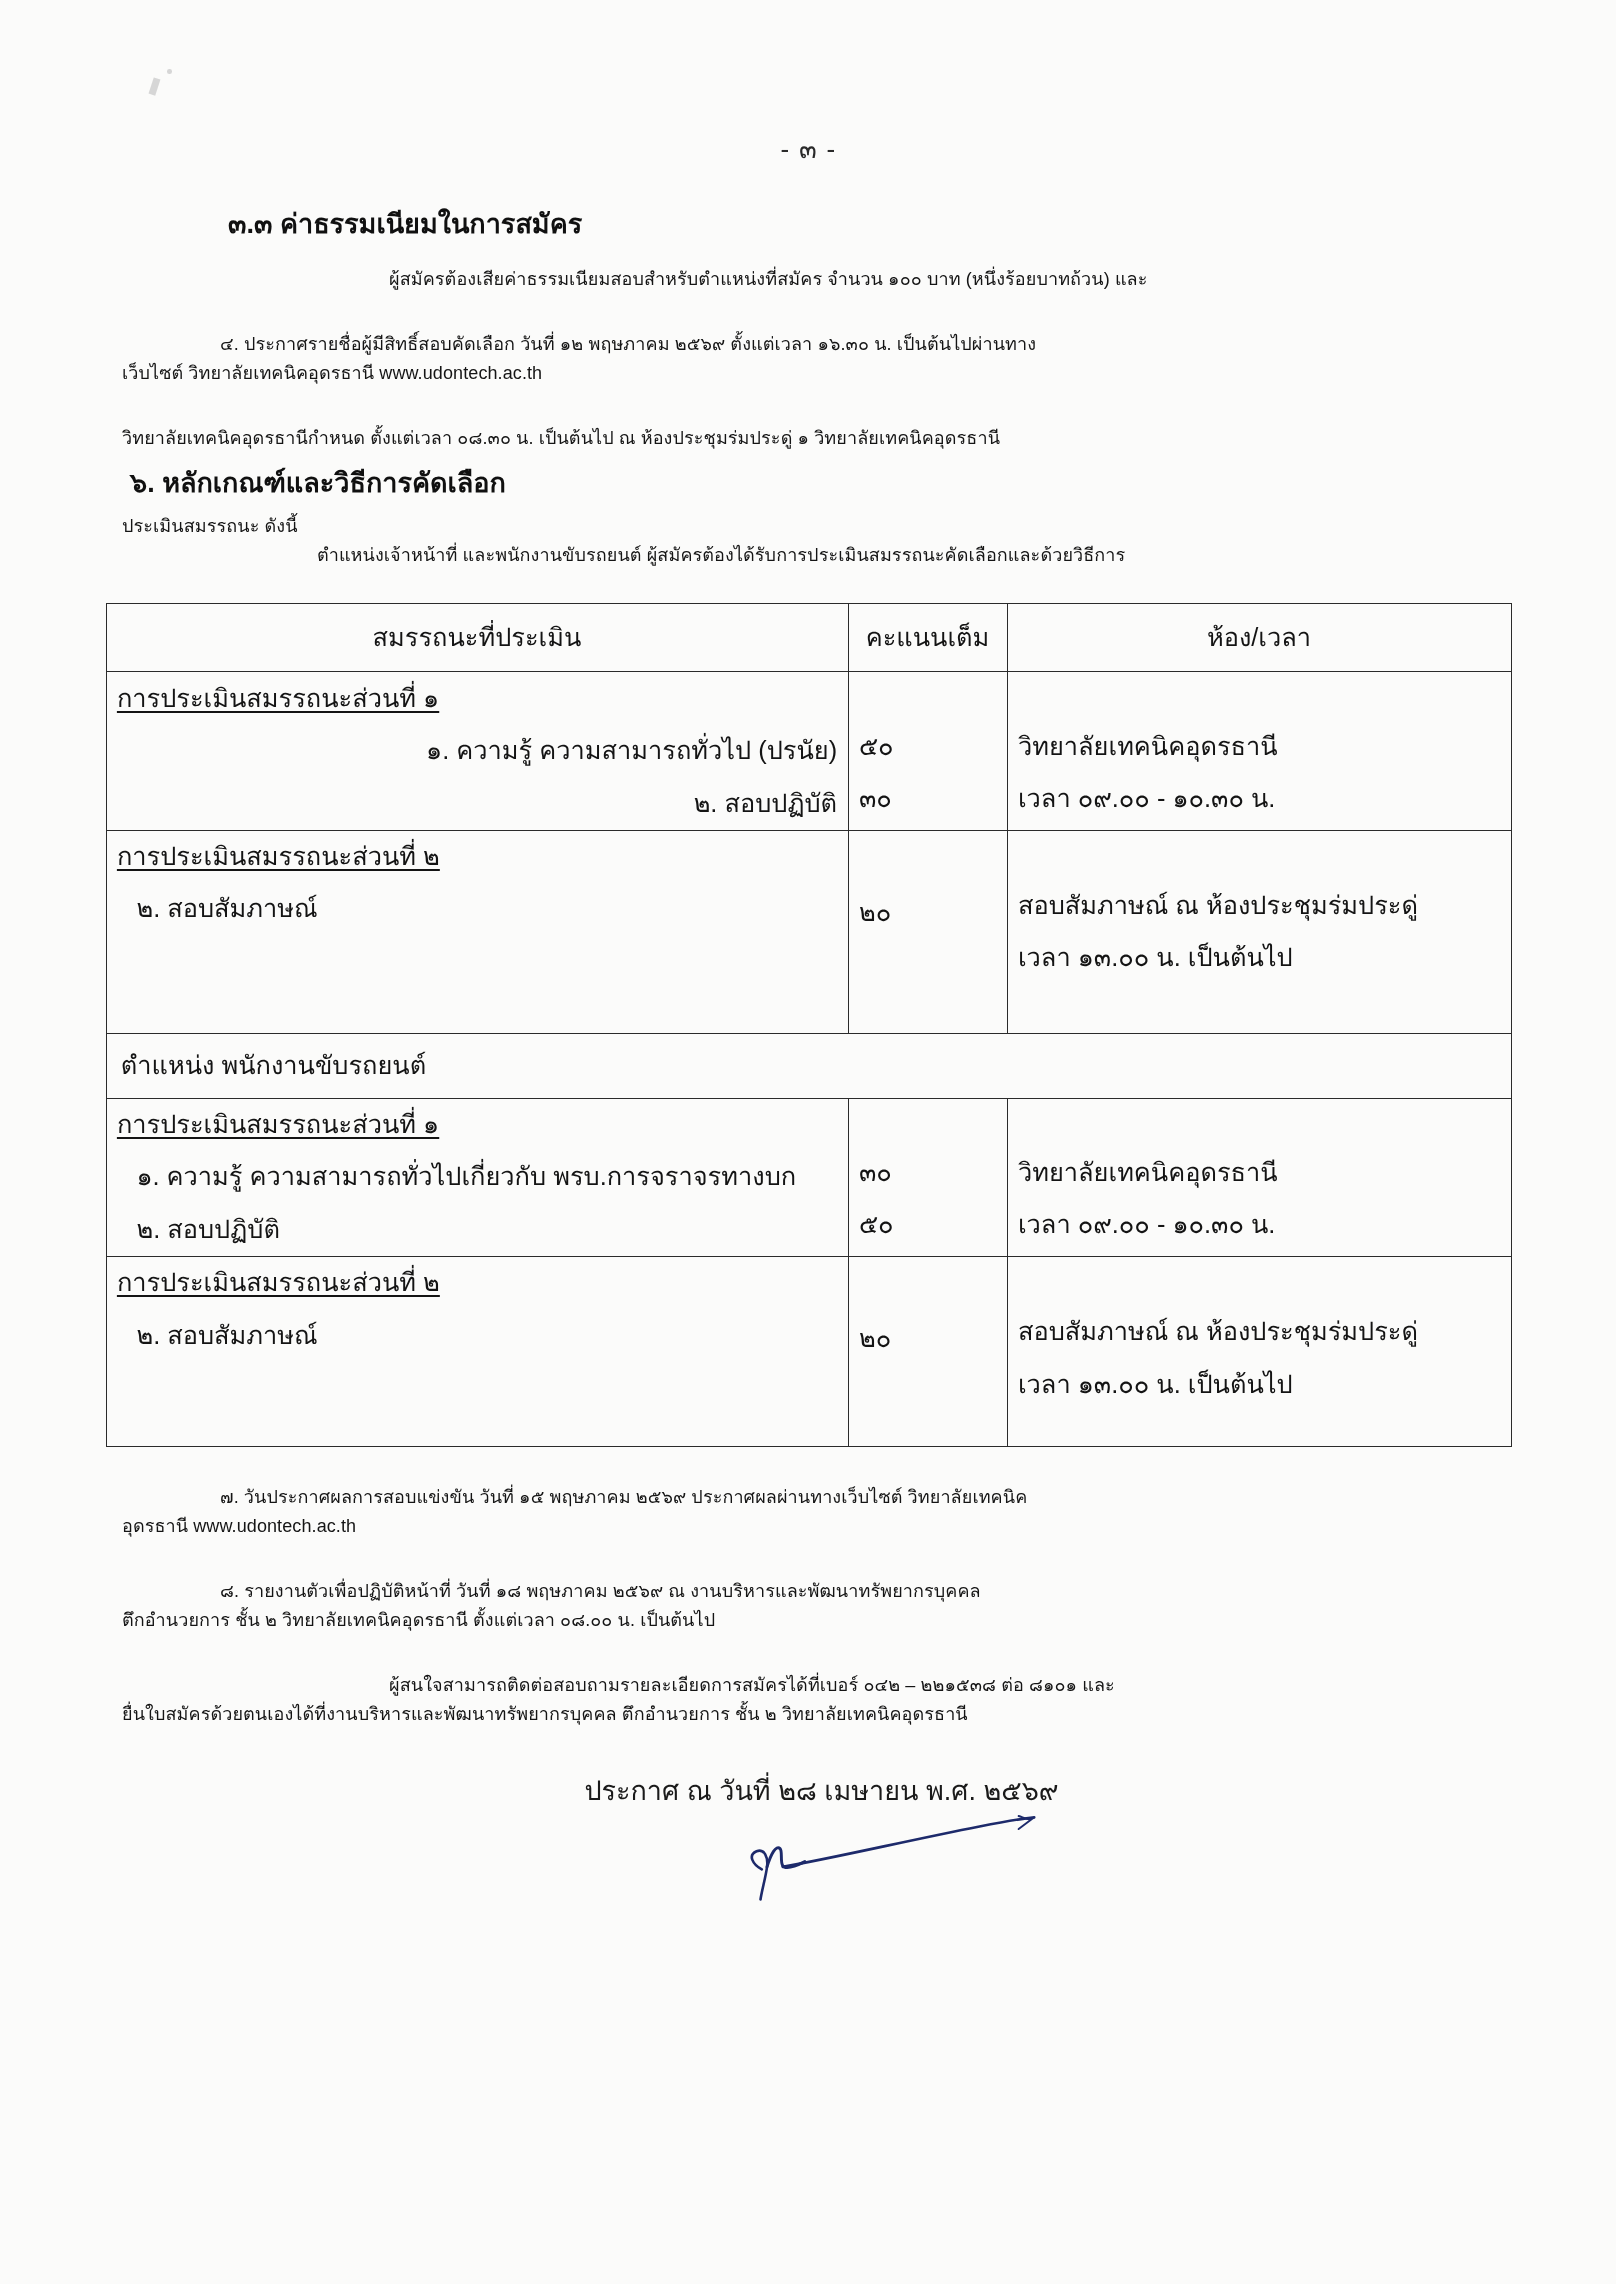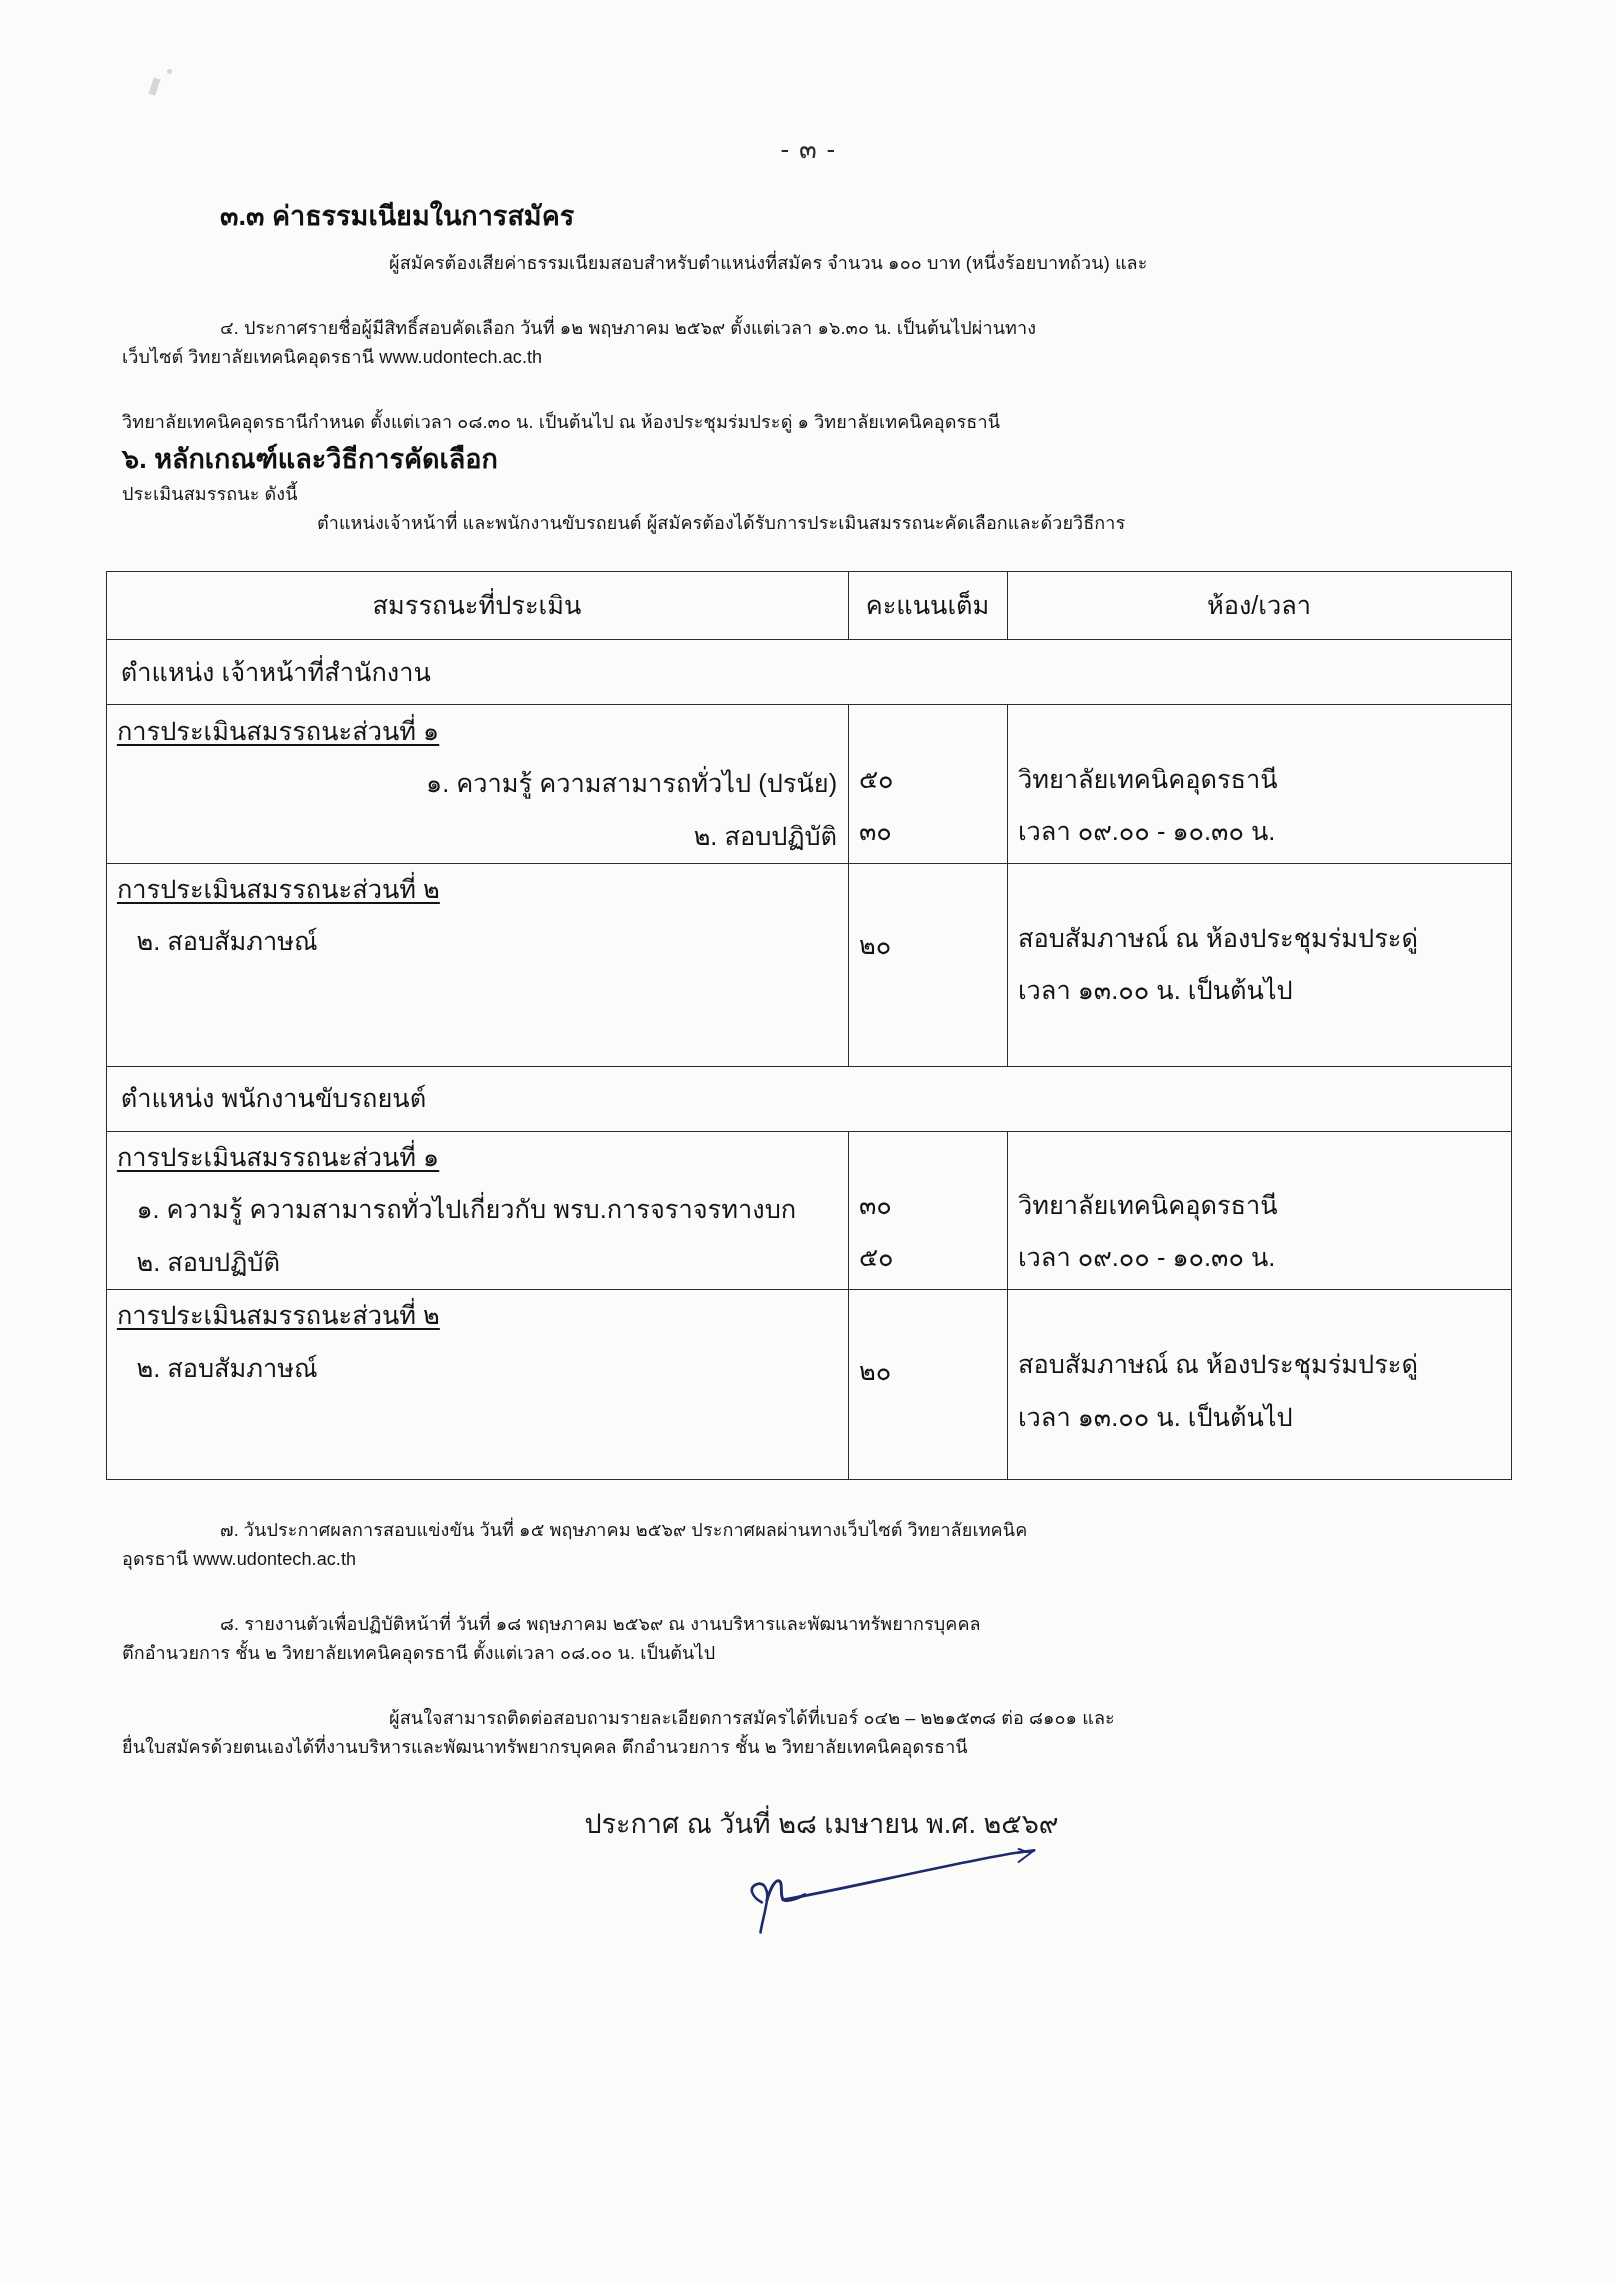--- a/index.html
+++ b/index.html
@@ -59,21 +59,21 @@
     color: #151515;
     letter-spacing: 0.1px;
   }
   .indent-1 { text-indent: 98px; }
   .indent-2 { text-indent: 195px; }
   .indent-3 { text-indent: 267px; }
 
   .sec-heading {
     font-size: 27px;
     font-weight: bold;
-    margin: 0;
+    margin: 8px;
     color: #101010;
   }
   .h-indent { padding-left: 98px; }
 
   .gap-s { height: 11.7px; }
   .gap-m { height: 25px; }
   .gap-l { height: 36px; }
 
   
   .eval-table {
@@ -190,23 +190,20 @@
       </colgroup>
       <thead>
         <tr>
           <th>สมรรถนะที่ประเมิน</th>
           <th>คะแนนเต็ม</th>
           <th>ห้อง/เวลา</th>
         </tr>
       </thead>
       <tbody>
 
-        <tr class="pos-row">
-          <td colspan="3">ตำแหน่ง  เจ้าหน้าที่สำนักงาน</td>
-        </tr>
 
         <tr>
           <td>
             <div class="underline-label">การประเมินสมรรถนะส่วนที่ ๑</div>
             <div class="spacer-line"></div>
             <div class="item-line">๑.   ความรู้ ความสามารถทั่วไป (ปรนัย)</div>
             <div class="spacer-line"></div>
             <div class="item-line">๒.   สอบปฏิบัติ</div>
           </td>
           <td class="score-cell">

